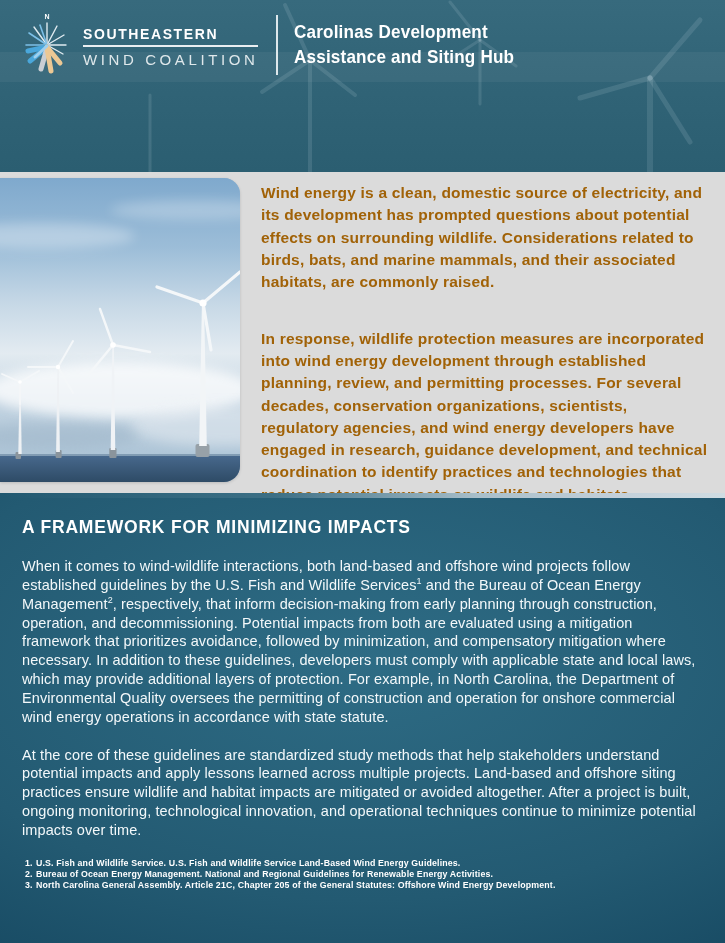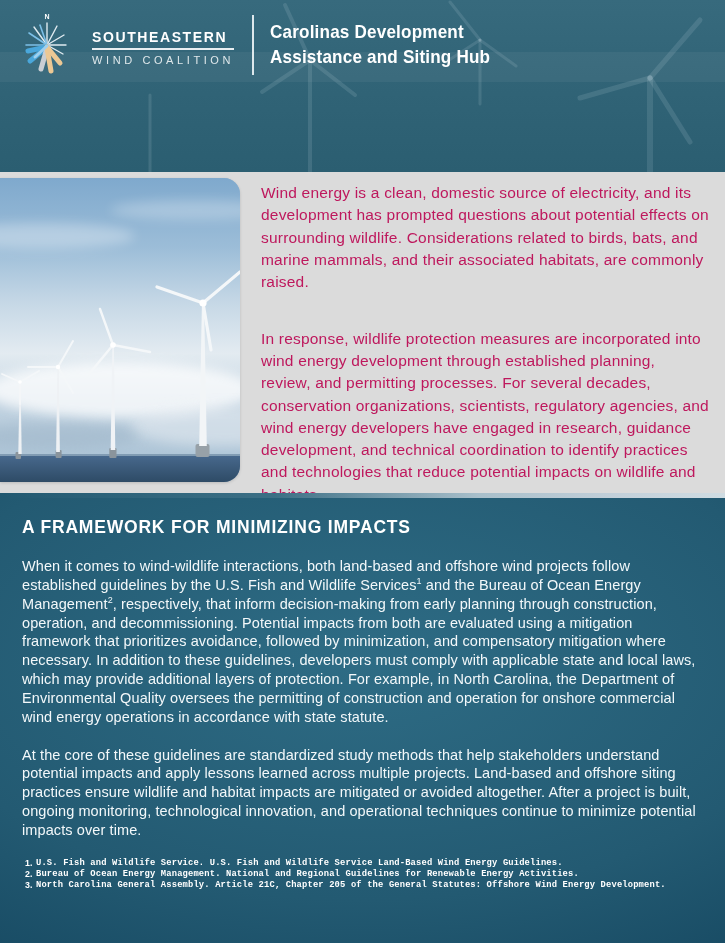--- a/index.html
+++ b/index.html
@@ -7,61 +7,61 @@
   .page {
     width:725px; height:943px; position:relative; overflow:hidden;
     font-family:"Liberation Sans", sans-serif; background:#dbdbdb;
   }
 
   
   .hero { position:relative; height:172px; overflow:hidden;
     background:linear-gradient(180deg,#376a7d 0%,#316477 45%,#2b5e71 100%); }
   .hero-art { position:absolute; inset:0; width:100%; height:100%; }
   .brand-row { position:relative; display:flex; align-items:center; height:90px; padding-left:20px; }
-  .logo { display:flex; align-items:center; gap:16px; }
+  .logo { display:flex; align-items:center; gap:7px; }
   .logo-text { padding-top:4px; }
   .org1 { color:#ffffff; font-weight:bold; font-size:14px; letter-spacing:1.6px;
     border-bottom:2px solid #e9eef1; padding-bottom:3px; white-space:nowrap; }
-  .org2 { color:#dfe8eb; font-size:11px; letter-spacing:3.6px; margin-top:4px; white-space:nowrap; }
+  .org2 { color:#dfe8eb; font-size:15px; letter-spacing:3.6px; margin-top:4px; white-space:nowrap; }
   .brand-divider { width:2px; height:60px; background:rgba(240,246,248,0.9); margin:0 16px 0 18px; flex:none; }
   .hub-title { color:#ffffff; font-weight:bold; font-size:19px; line-height:1.3;
     letter-spacing:0.2px; transform:scaleX(0.9); transform-origin:left center; white-space:nowrap; }
 
   .title-band { position:absolute; left:0; right:0; top:90px; bottom:0;
     background:rgba(10,47,62,0.38); padding:15px 0 0 30px; }
   .title-band h1 { color:#eef4f6; font-size:21px; font-weight:bold;
     letter-spacing:3.5px; line-height:1.38; }
 
   
   .intro { position:relative; height:321px; background:#dbdbdb; }
   .photo { position:absolute; left:0; top:6px; width:240px; height:304px;
     border-radius:0 16px 16px 0; overflow:hidden; background:#9db8d0;
     box-shadow:0 1px 3px rgba(0,0,0,0.15); }
   .photo svg { display:block; width:100%; height:100%; }
   .intro-text { position:absolute; left:261px; right:16px; top:10px;
-    color:#be185d; font-size:15.5px; line-height:1.44; letter-spacing:0.2px; font-weight:400; }
+    color:#a16207; font-size:15.5px; line-height:1.44; letter-spacing:0.2px; font-weight:700; }
   .intro-text p + p { margin-top:34px; }
 
   
   .framework { position:relative; height:524px; padding:0 22px; color:#f3f8fa;
     background:
       radial-gradient(130% 95% at 50% 32%, #2e6c85 0%, #235a72 48%, #154760 78%, #0f3c53 100%); }
   .fw-stripe { position:absolute; top:0; left:0; right:0; height:5px;
     background:linear-gradient(90deg, rgba(255,255,255,0) 0%, rgba(255,255,255,0.10) 38%,
       rgba(224,232,238,0.70) 66%, rgba(203,214,223,0.95) 85%, rgba(238,243,246,0.85) 100%); }
   .framework h2 { padding-top:24px; font-size:17.5px; font-weight:bold;
     letter-spacing:0.8px; color:#ffffff; }
   .fw-p { margin-top:19px; font-size:14.5px; line-height:1.3; font-weight:normal;
     letter-spacing:0.1px; color:#f3f8fa; }
   .fw-p sup { font-size:9px; line-height:0; }
   .footnotes { margin-top:18px; margin-left:3px; font-size:8.8px; font-weight:bold;
     line-height:1.25; letter-spacing:0.15px; color:#ffffff; }
   .fn { display:flex; }
   .fn-num { flex:none; width:11px; }
-  .fn-text { flex:1;font-family:Liberation Mono, monospace; }
+  .fn-text { flex:1; }
 
   
   .footer { height:26px; display:flex; align-items:center; justify-content:flex-end;
     padding:0 92px 0 22px; border-bottom:2px solid #163f52;
     background:linear-gradient(90deg,#1f5065 0%,#28607a 35%,#5d90ac 62%,#9fc0d3 80%,#c9dce7 100%); }
   .footer-left { color:#f1f6f9; font-size:13px; letter-spacing:1.1px; }
   .footer-right { color:#eef4f8; font-size:13px; letter-spacing:1.1px;margin-left:31px; }
 </style>
 </head>
 <body>

